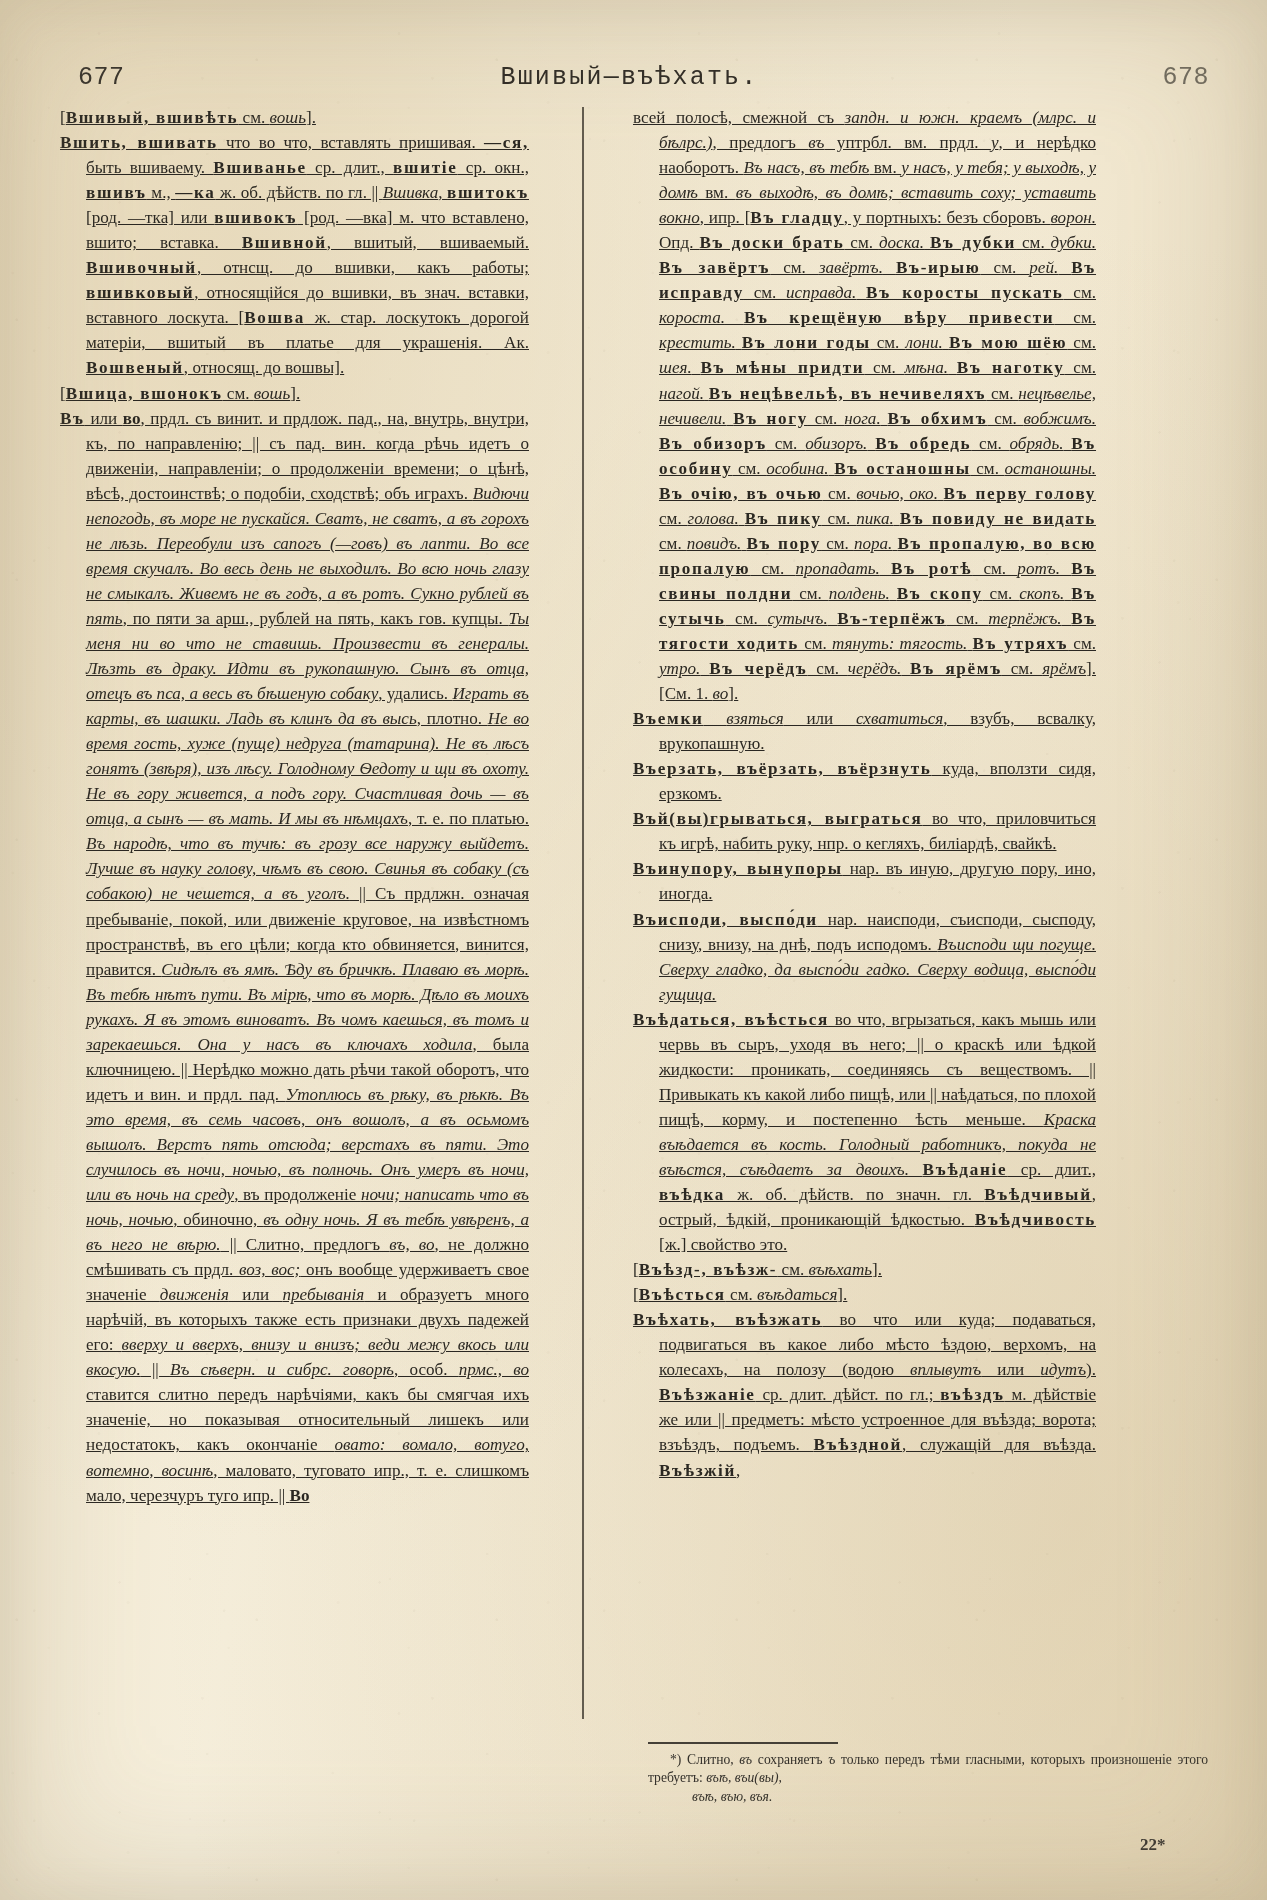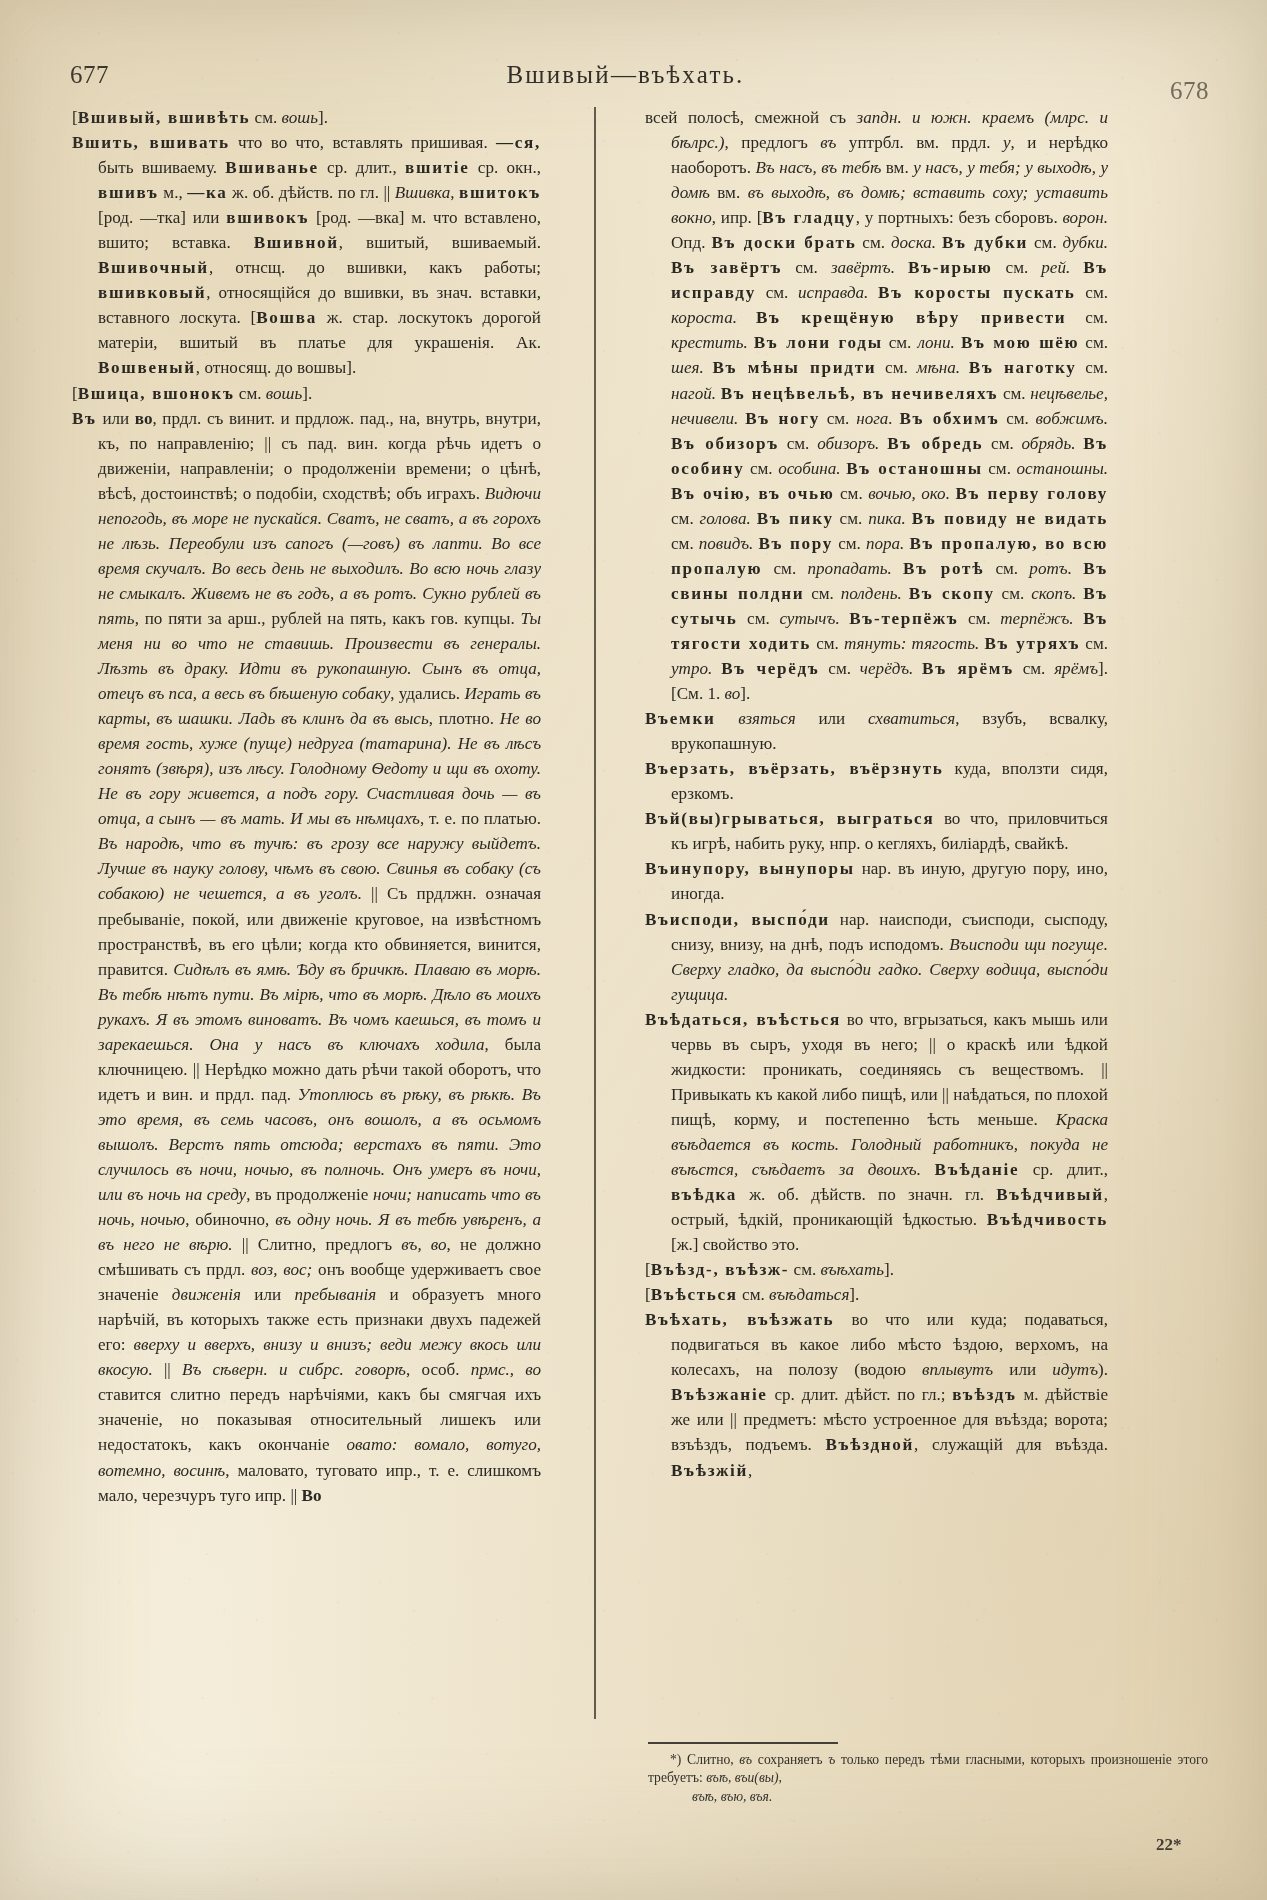--- a/index.html
+++ b/index.html
@@ -48,25 +48,26 @@
   .vignette {
     position: absolute; inset: 0; pointer-events: none;
     box-shadow: inset 0 0 120px 30px rgba(150,130,95,.22),
                 inset 0 0 40px 6px rgba(160,140,105,.12);
   }
 
   
   .runhead {
     position: absolute;
     top: 58px;
-    left: 70px;
+    left: 78px;
     right: 58px;
     height: 34px;
     display: flex;
-    align-items: center;
+    align-items: flex-end;
+    font-family: Liberation Mono, monospace;
   }
   .folio-left {
     font-size: 25px;
     letter-spacing: .5px;
     color: #36322b;
   }
   .runtitle {
     flex: 1;
     text-align: center;
     font-size: 25px;
@@ -78,25 +79,26 @@
     font-size: 25px;
     letter-spacing: .5px;
     color: #6f6a5e;
     margin-top: 32px;
   }
 
   
   .cols {
     position: absolute;
     top: 105px;
-    left: 72px;
+    left: 60px;
     width: 1150px;
     height: 1700px;
     display: flex;
     gap: 7px;
+    text-decoration: underline;
   }
   .col {
     width: 487px;
     box-sizing: border-box;
   }
   .col-left  { padding-right: 18px; }
   .col-right { padding-left: 42px; width: 505px; }
   .rule {
     width: 0;
     border-left: 2px solid #4a443a;
@@ -149,21 +151,20 @@
     text-indent: 22px;
   }
   .footnote p.cont { text-indent: 0; margin-left: 44px; }
   .sig {
     position: absolute;
     left: 1140px;
     top: 1835px;
     font-size: 17px;
     font-weight: bold;
     color: #3a3630;
-    margin-left: 16px;
   }
 </style>
 </head>
 <body>
 
 <div class="page">
 
   <div class="grain"></div>
 
   <div class="runhead">

